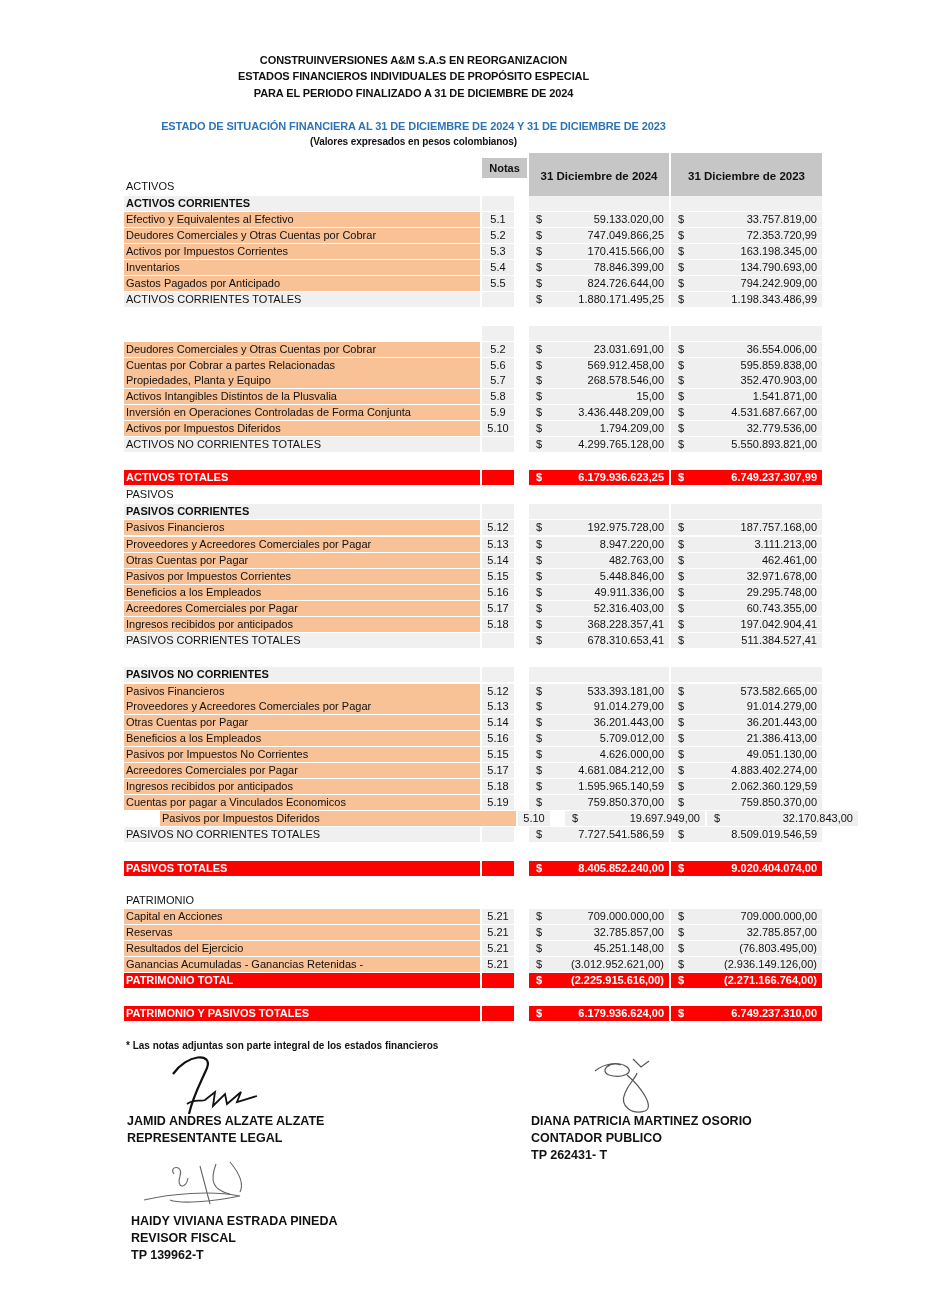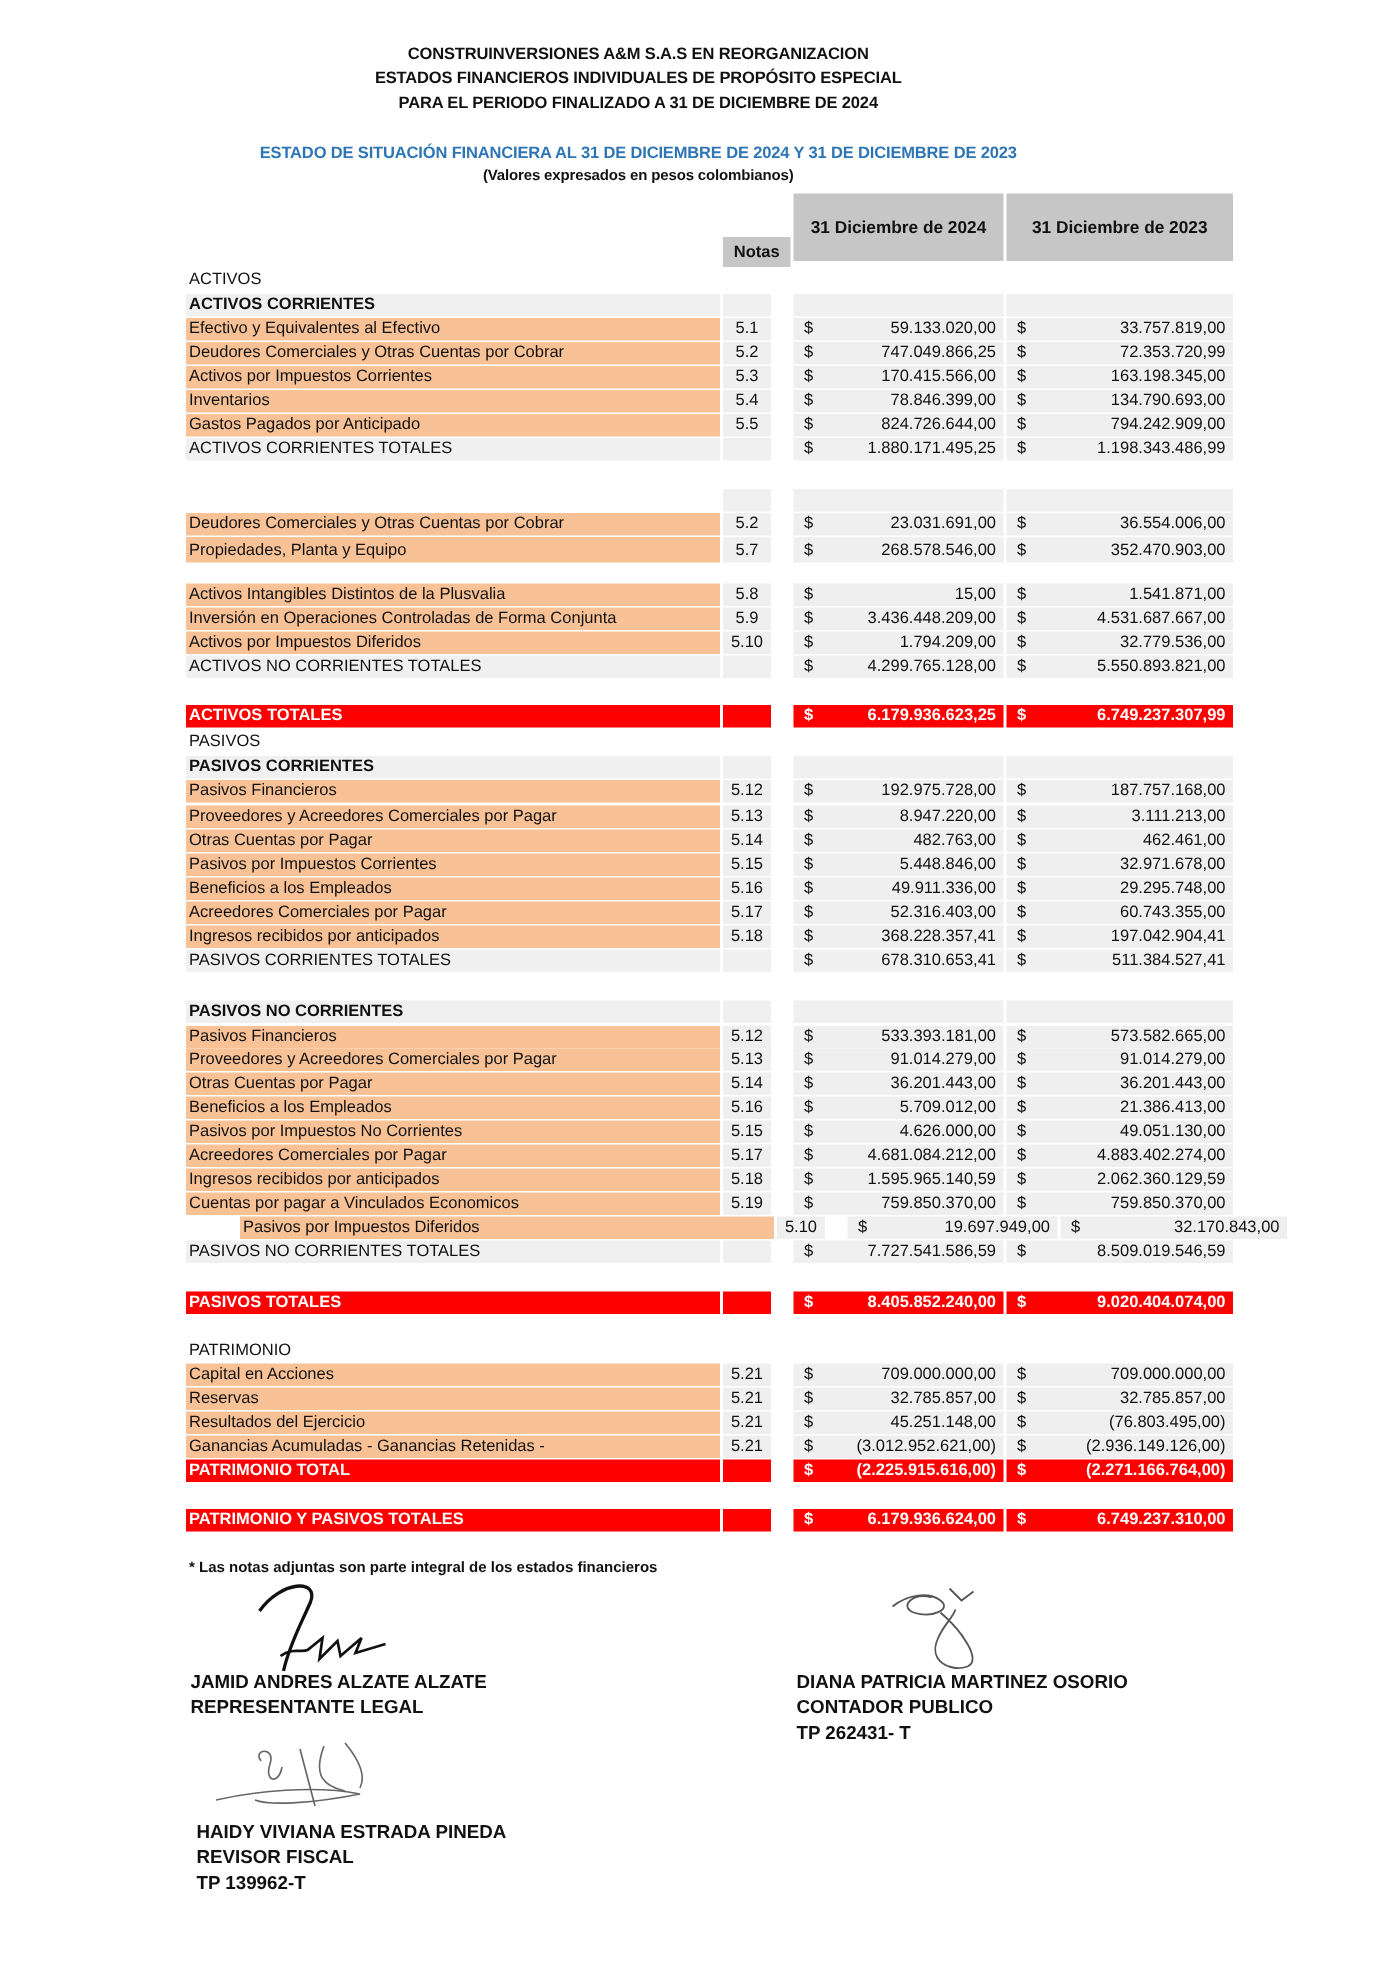--- a/index.html
+++ b/index.html
@@ -1,23 +1,23 @@
 <!DOCTYPE html>
 <html><head>
 <meta charset="utf-8">
 <style>
   html, body { margin:0; padding:0; background:#ffffff; }
   body { width:926px; height:1307px; position:relative; overflow:hidden;
          font-family:"Liberation Sans", sans-serif; color:#111; }
-  .hdr { position:absolute; left:16px; width:819px; text-align:center;
-         font-family:"Liberation Sans Narrow","Liberation Sans", sans-serif; font-weight:bold; font-size:11px; letter-spacing:-0.1px; }
+  .hdr { position:absolute; left:4px; width:819px; text-align:center;
+         font-family:"Liberation Sans Narrow","Liberation Sans", sans-serif; font-weight:bold; font-size:11px; letter-spacing:-0.1px;margin-top:24px; }
   .hdr.l1 { top:30px; } .hdr.l2 { top:46px; } .hdr.l3 { top:63px; }
   .hdr.l4 { top:96px; color:#2e75b6; font-size:11px; }
   .hdr.l5 { top:112px; font-size:10px; font-weight:bold; }
-  .colhead { position:absolute; top:129px; height:45px; background:#c6c6c6;
+  .colhead { position:absolute; top:153px; height:45px; background:#c6c6c6;
              font-size:11.5px; font-weight:bold; display:flex; align-items:center; justify-content:center; }
   .colhead.notes { left:482px; width:45px; top:158px; height:20px; font-size:11px; font-weight:bold; }
   .colhead.y24 { left:529px; width:140px; }
   .colhead.y23 { left:671px; width:151px; }
 
   .row { position:absolute; left:124px; width:698px; height:15px; font-size:11px; }
   .row .lab { position:absolute; left:0; width:356px; height:15px; line-height:15px; padding-left:2px; box-sizing:border-box; white-space:nowrap; overflow:hidden; }
   .row .note { position:absolute; left:358px; width:32px; height:15px; line-height:15px; text-align:center; box-sizing:border-box; }
   .row .c1 { position:absolute; left:405px; width:140px; height:15px; line-height:15px; box-sizing:border-box; }
   .row .c2 { position:absolute; left:547px; width:151px; height:15px; line-height:15px; box-sizing:border-box; }
@@ -158,21 +158,21 @@
       <div class="note">5.6</div>
       <div class="c1">
         <span class="cur">$</span>
         <span class="amt">569.912.458,00</span>
       </div>
       <div class="c2">
         <span class="cur">$</span>
         <span class="amt">595.859.838,00</span>
       </div>
     </div>
-    <div class="row item" style="top: 360px;">
+    <div class="row item" style="top: 373px;">
       <div class="lab">Propiedades, Planta y Equipo</div>
       <div class="note">5.7</div>
       <div class="c1">
         <span class="cur">$</span>
         <span class="amt">268.578.546,00</span>
       </div>
       <div class="c2">
         <span class="cur">$</span>
         <span class="amt">352.470.903,00</span>
       </div>

